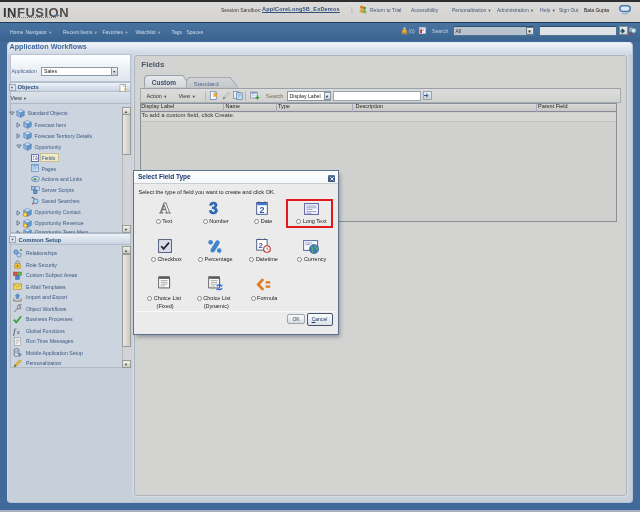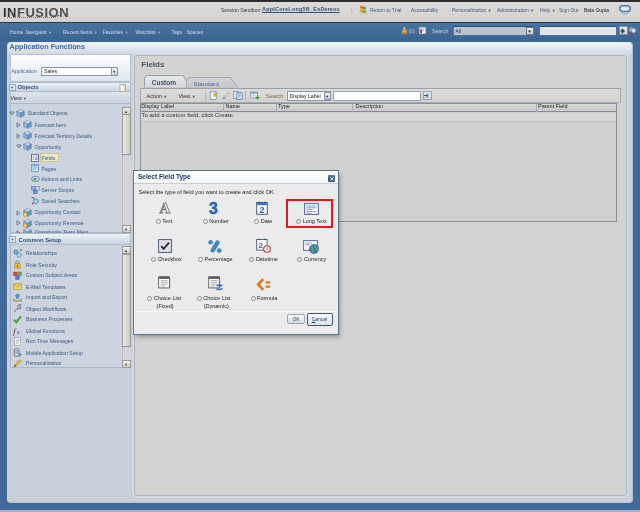--- a/index.html
+++ b/index.html
@@ -61,21 +61,21 @@
 <svg style="left:620px;top:28px;" width="6" height="6" viewBox="0 0 6 6">
     <path d="M0 3 h3.6 M2 0.8 L4.6 3 L2 5.2 Z" stroke="#1d4a66" stroke-width="0.9" fill="#1d4a66"></path>
   </svg>
 <svg style="left:628.5px;top:26.5px;" width="8" height="9" viewBox="0 0 8 9">
 <rect x="0.2" y="0.5" width="3.6" height="4" fill="#b8b2c8" stroke="#7a7490" stroke-width="0.4"></rect>
 <circle cx="4.6" cy="3.6" r="2.4" fill="#c2ecf4" stroke="#8a8a92" stroke-width="0.8"></circle>
 <path d="M1.2 8 L3 6" stroke="#d03030" stroke-width="1.4"></path>
   </svg>
 <div class="ab" style="left:7px;top:41.5px;width:626px;height:461.5px;background:#c6cfda;border-radius:4px 4px 4px 4px;border:1px solid #b6c3d2;border-top-color:#e2eaf2;border-left-color:#cdd8e4;"></div>
 <div class="ab" style="left:8px;top:42.5px;width:624px;height:12.5px;background:linear-gradient(#eff4f9,#ccd5e1);border-radius:3px 3px 0 0;"></div>
-<div class="t" style="left:9.5px;top:42.3px;font-size:7.2px;font-weight:bold;color:#44699c;">Application Functions</div>
+<div class="t" style="left:9.5px;top:42.3px;font-size:7.2px;font-weight:bold;color:#44699c;">Application Workflows</div>
 <div class="ab" style="left:10px;top:54px;width:121px;height:28px;background:linear-gradient(#fdfeff,#dee5ed);border:1px solid #b9c3cf;"></div>
 <div class="t" style="left:11.5px;top:68px;font-size:5.2px;color:#4a6a8f;">Application</div>
 <div class="ab" style="left:41px;top:66.5px;width:70.5px;height:9px;background:#fff;border:1px solid #8a97a5;"></div>
 <div class="t" style="left:44px;top:68px;font-size:5.2px;color:#222;">Sales</div>
 <div class="ab" style="left:111.5px;top:66.5px;width:6.5px;height:9px;background:linear-gradient(#f0f2f5,#c8cfd8);border:1px solid #8a97a5;border-left:none;font-size:3.5px;color:#334;text-align:center;line-height:8px;">▼</div>
 <div class="ab" style="left:10px;top:82px;width:121px;height:10px;background:linear-gradient(#ecf2f8,#c9d4e1);border:1px solid #b2bdca;"></div>
 <div class="ab" style="left:8.5px;top:84px;width:7px;height:6.5px;background:#dfe7f0;border:0.5px solid #9aa8b8;font-size:4px;color:#44628a;text-align:center;line-height:6px;">▼</div>
 <div class="t" style="left:17.5px;top:84px;font-size:5.8px;font-weight:bold;color:#2e5078;">Objects</div>
 <svg style="left:119px;top:83.5px;" width="8" height="8" viewBox="0 0 8 8">
 <rect x="1" y="0.5" width="5.5" height="7" fill="#fffef8" stroke="#8a8a7a" stroke-width="0.6"></rect>

